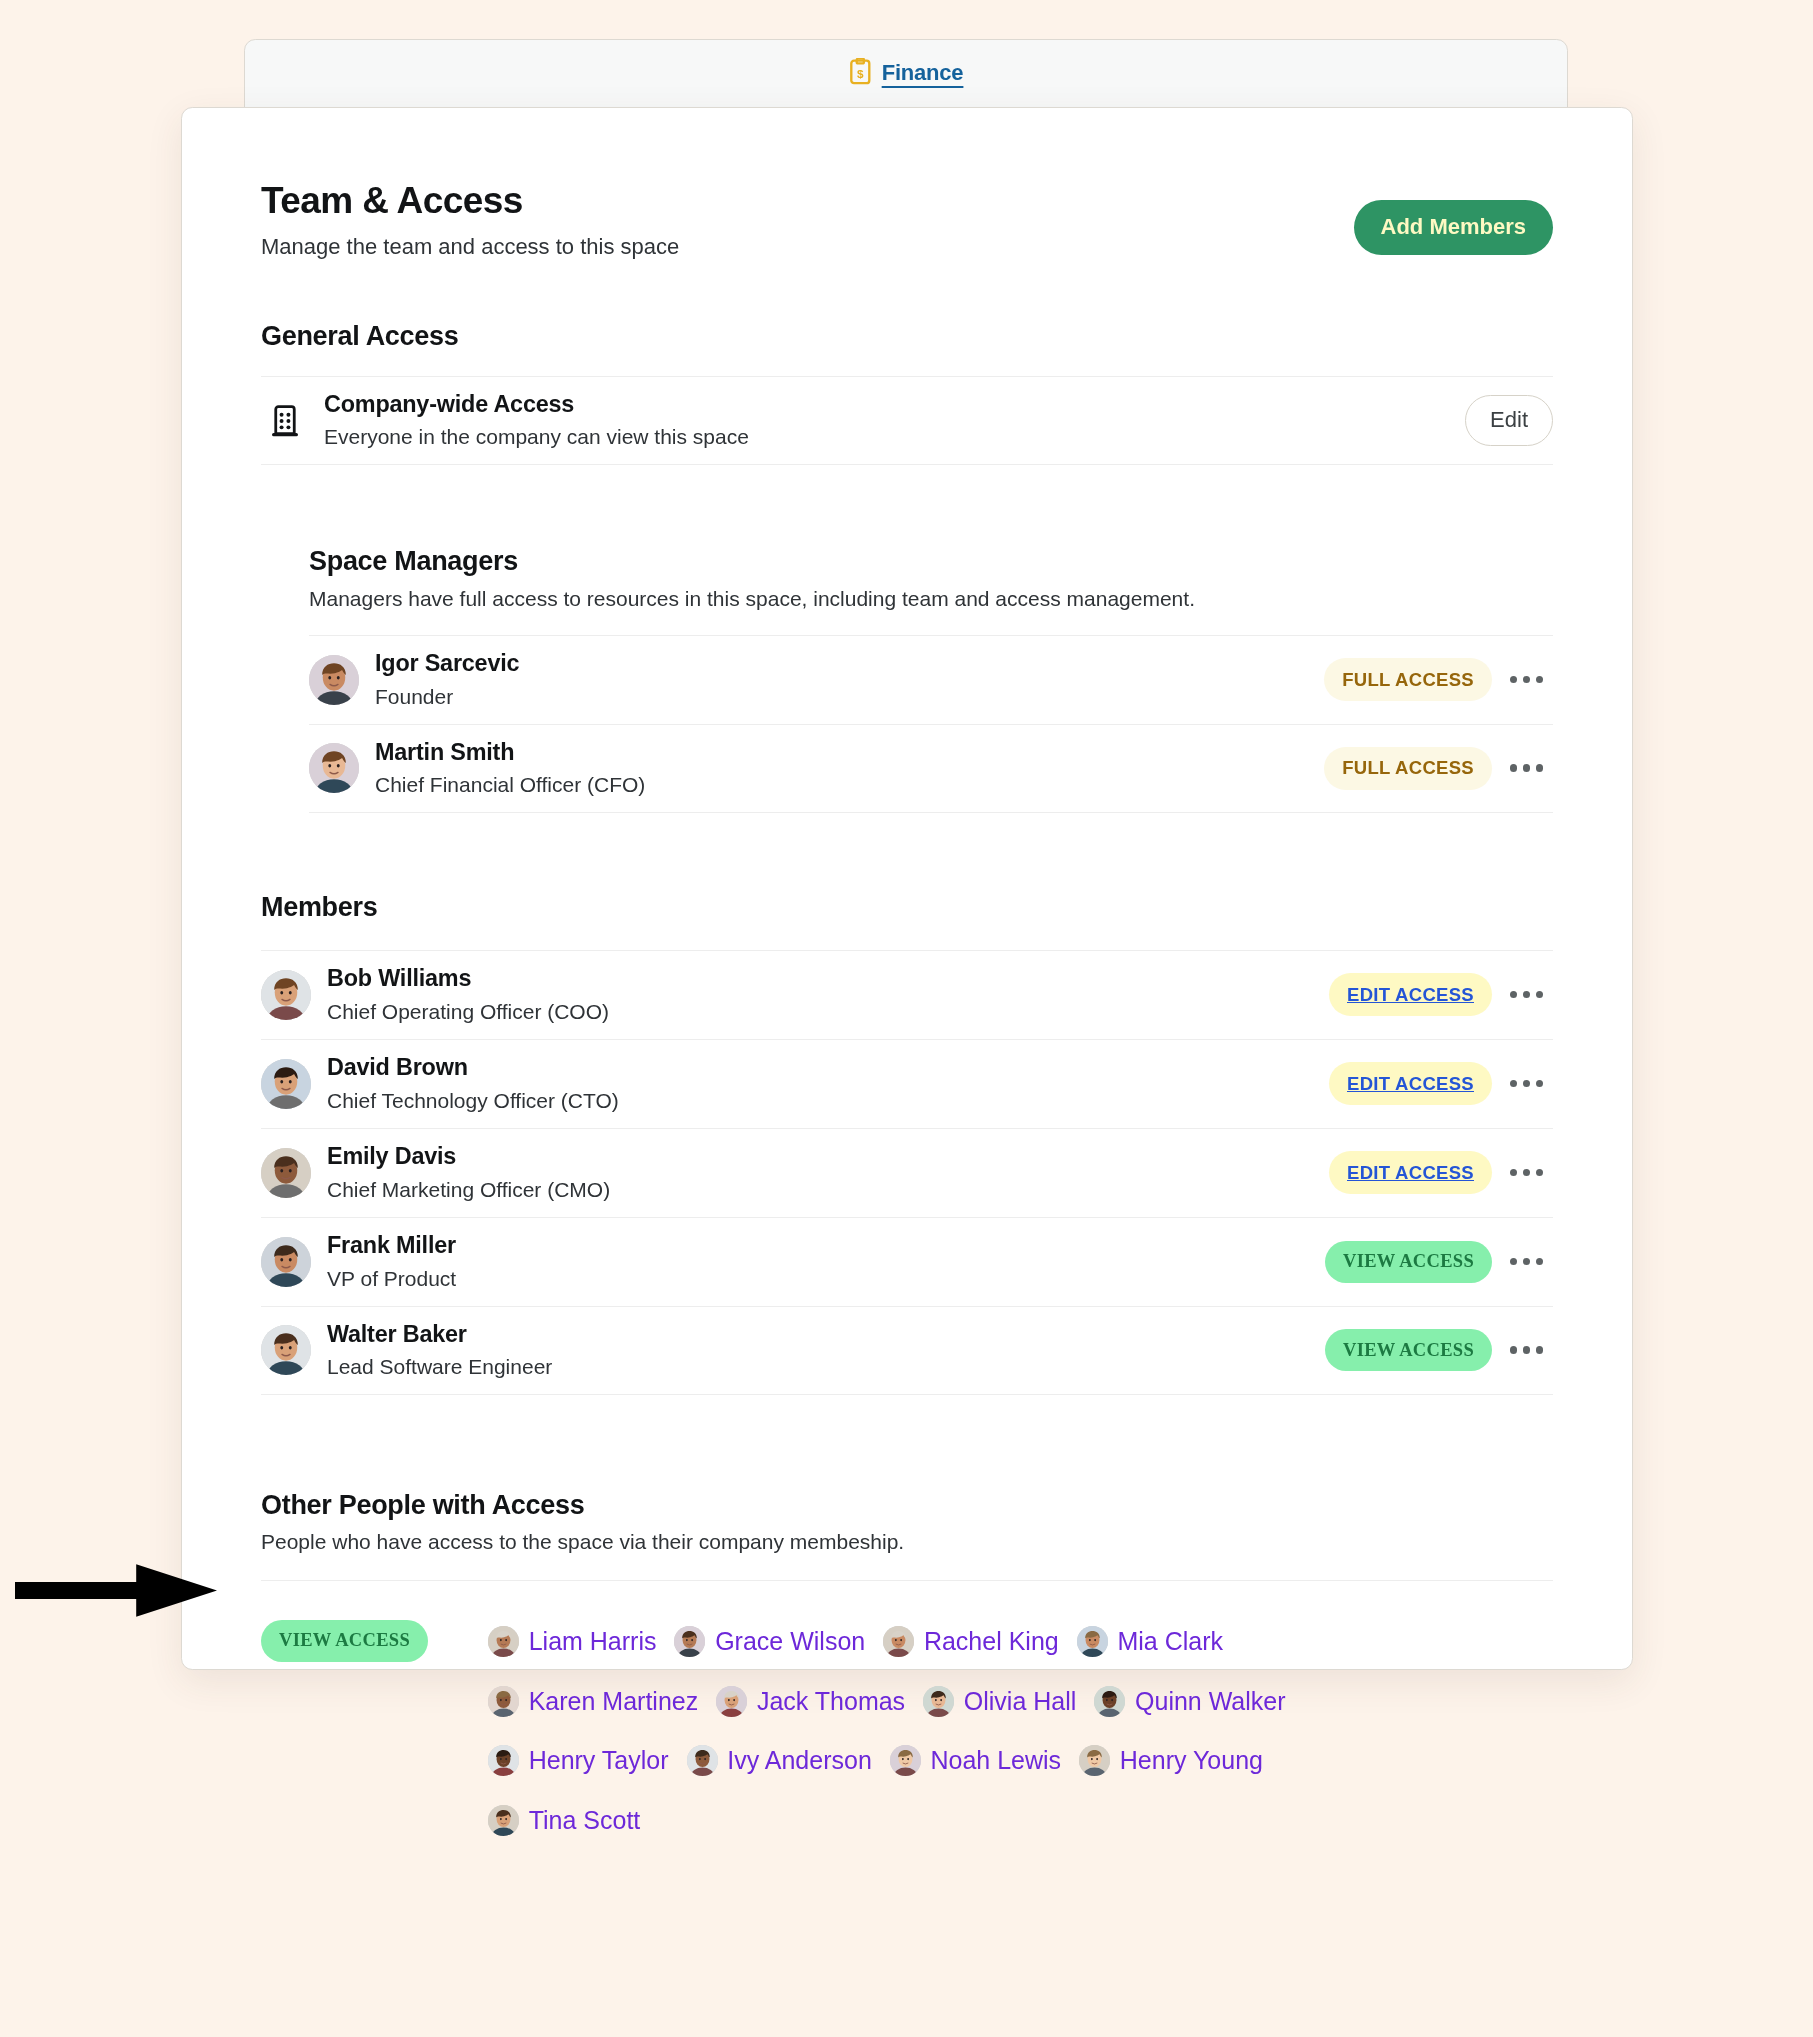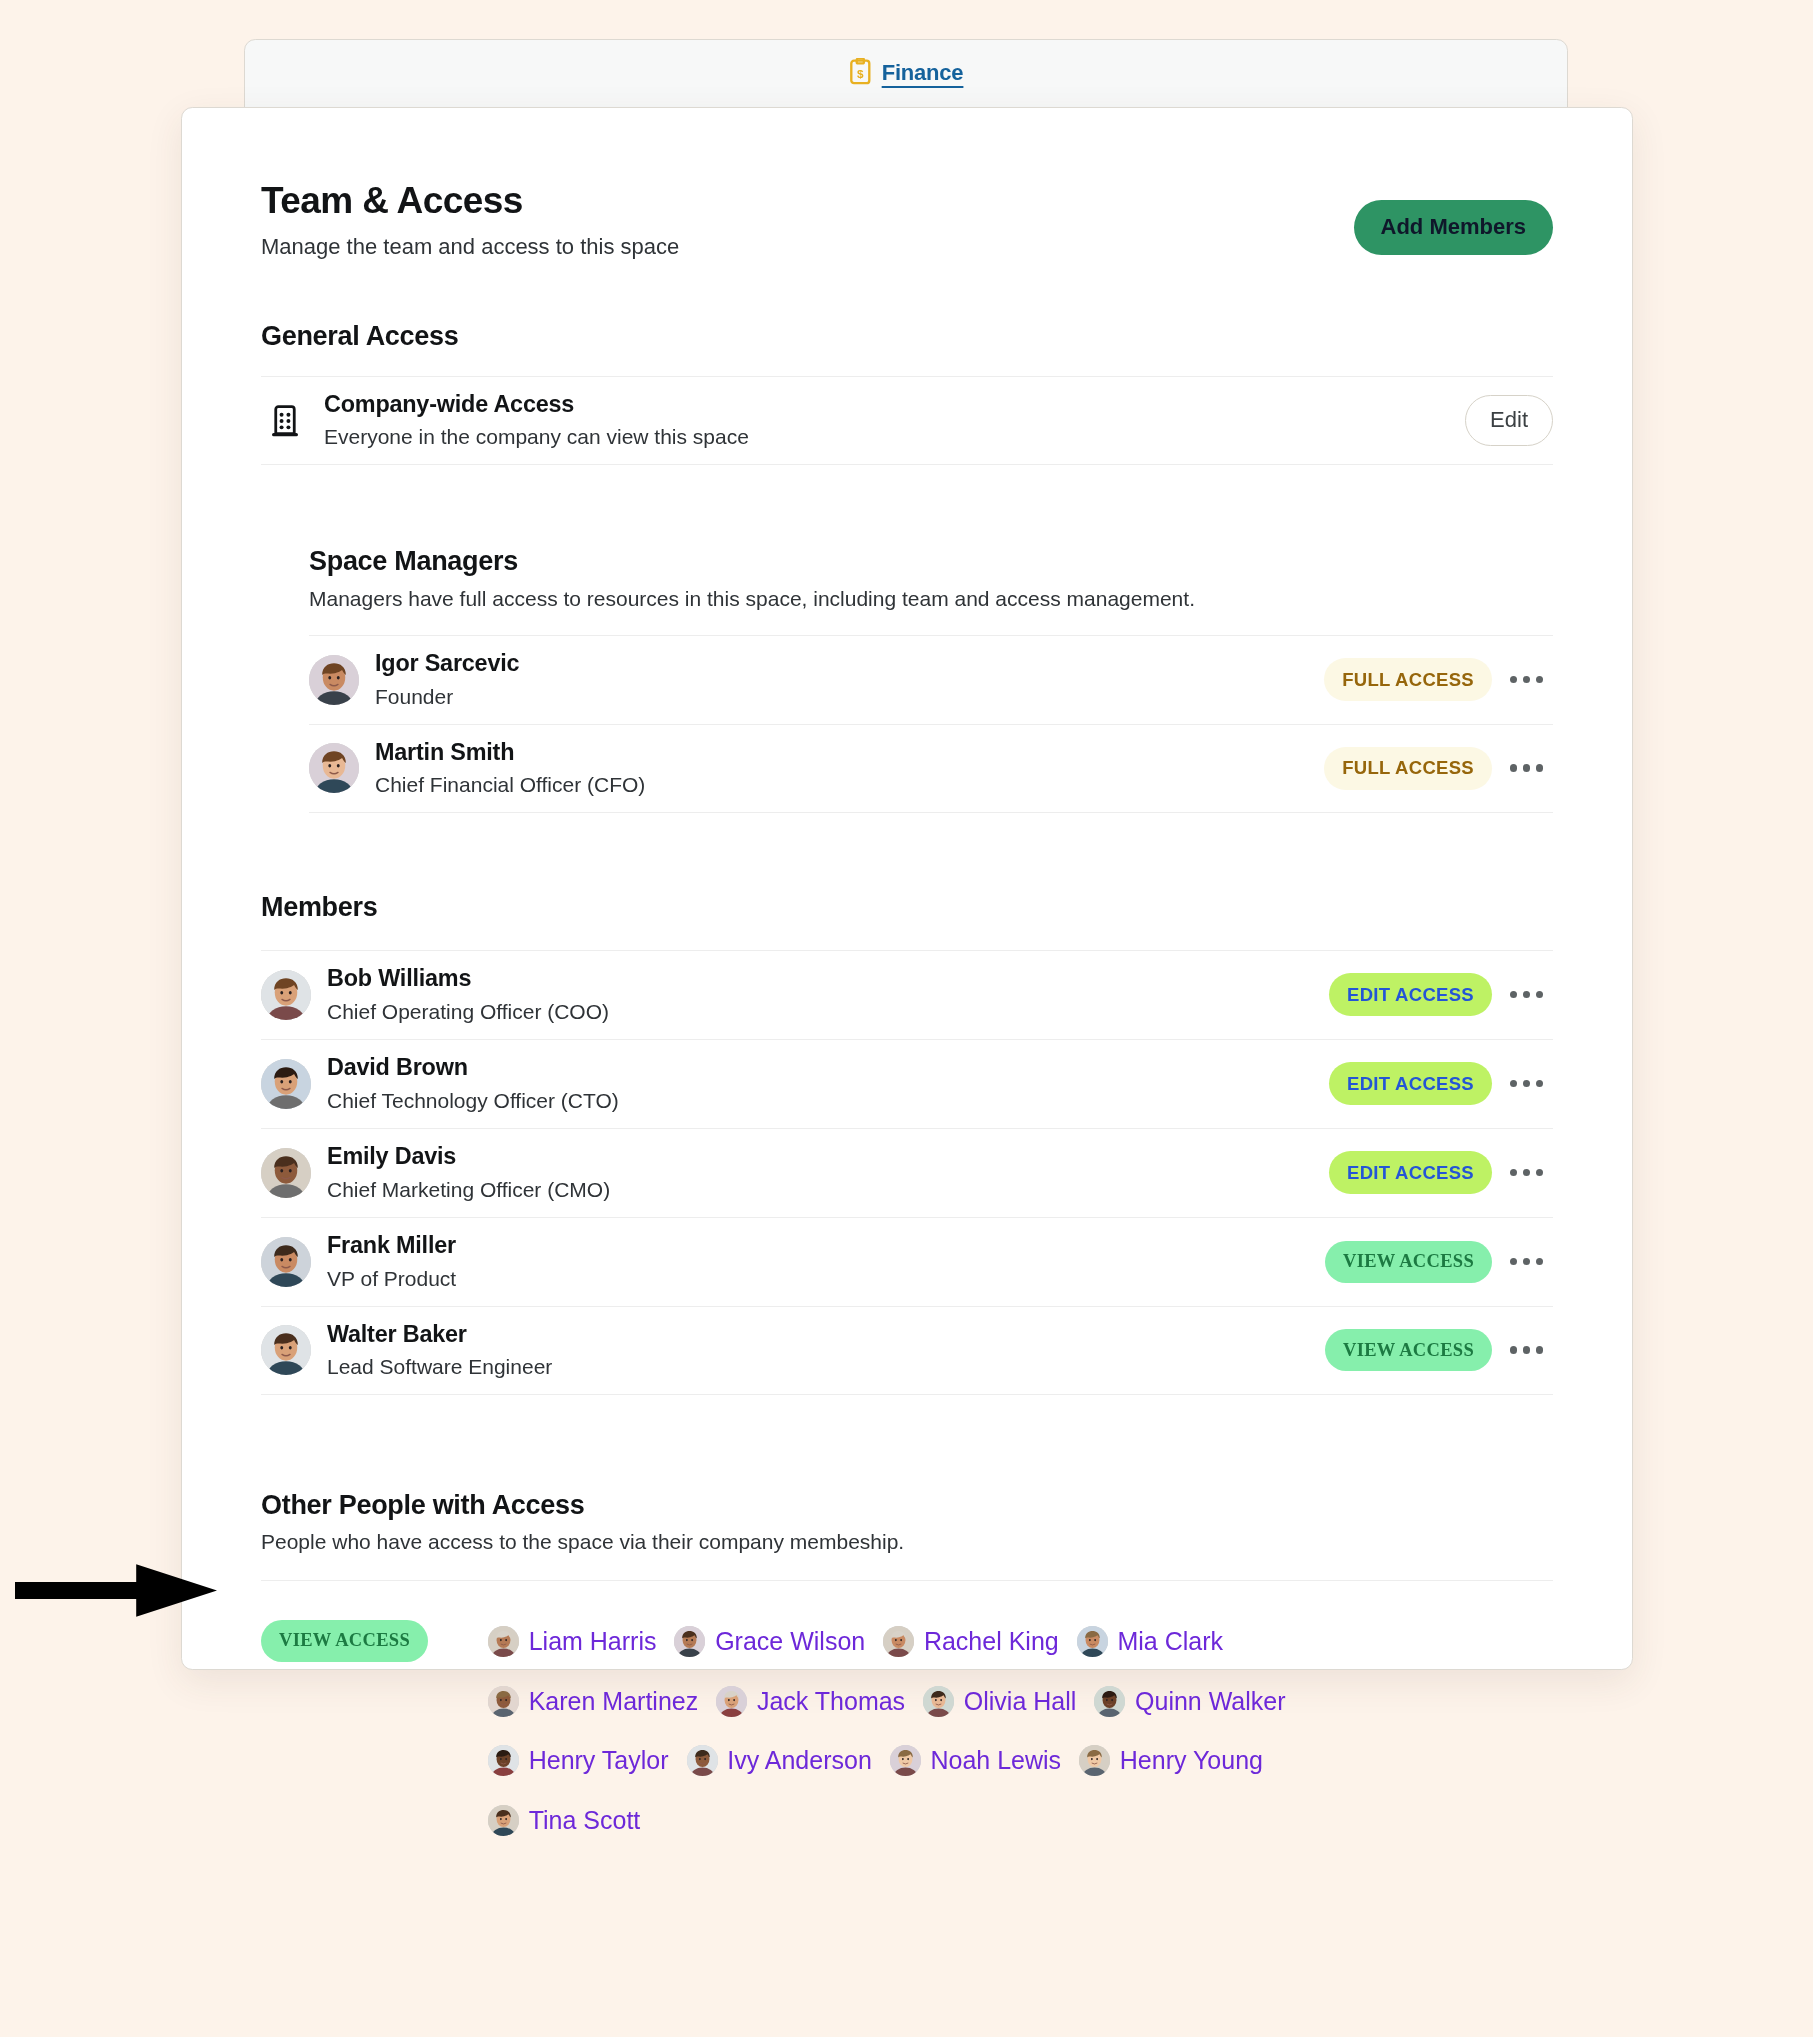--- a/index.html
+++ b/index.html
@@ -80,21 +80,21 @@
     line-height: 1.08;
   }
   .page-subtitle {
     margin-top: 13px;
     font-size: 22px;
     color: #2F3337;
     font-weight: 400;
   }
   .add-members-btn {
     background: #2E9464;
-    color: #0f172a;
+    color: #fef9c3;
     border: none;
     border-radius: 805px;
     padding: 14.5px 27px;
     font-size: 22px;
     font-weight: 700;
     font-family: "Liberation Sans", sans-serif;
     cursor: pointer;
     margin-top: 18.5px;
     white-space: nowrap;
     text-align: right;
@@ -179,21 +179,21 @@
   .badge {
     display: inline-block;
     border-radius: 805px;
     padding: 10.5px 18px;
     font-size: 18.5px;
     font-weight: 700;
     letter-spacing: 0.3px;
     white-space: nowrap;
   }
   .badge-full { background: #FCF8E4; color: #96660B; }
-  .badge-edit { background: #bef264; color: #2455D6; }
+  .badge-edit { background: #fef9c3; color: #2455D6; text-decoration: underline; }
   .badge-view { background: #86efac; color: #1C7A42; font-family: Liberation Serif, serif; }
 
   
   .kebab {
     width: 53px;
     height: 42px;
     display: flex;
     align-items: center;
     justify-content: center;
     gap: 5.6px;

